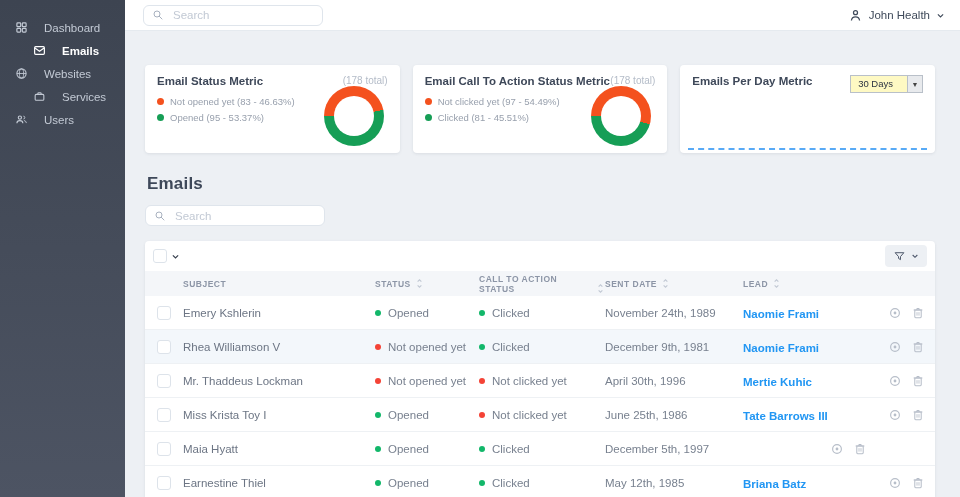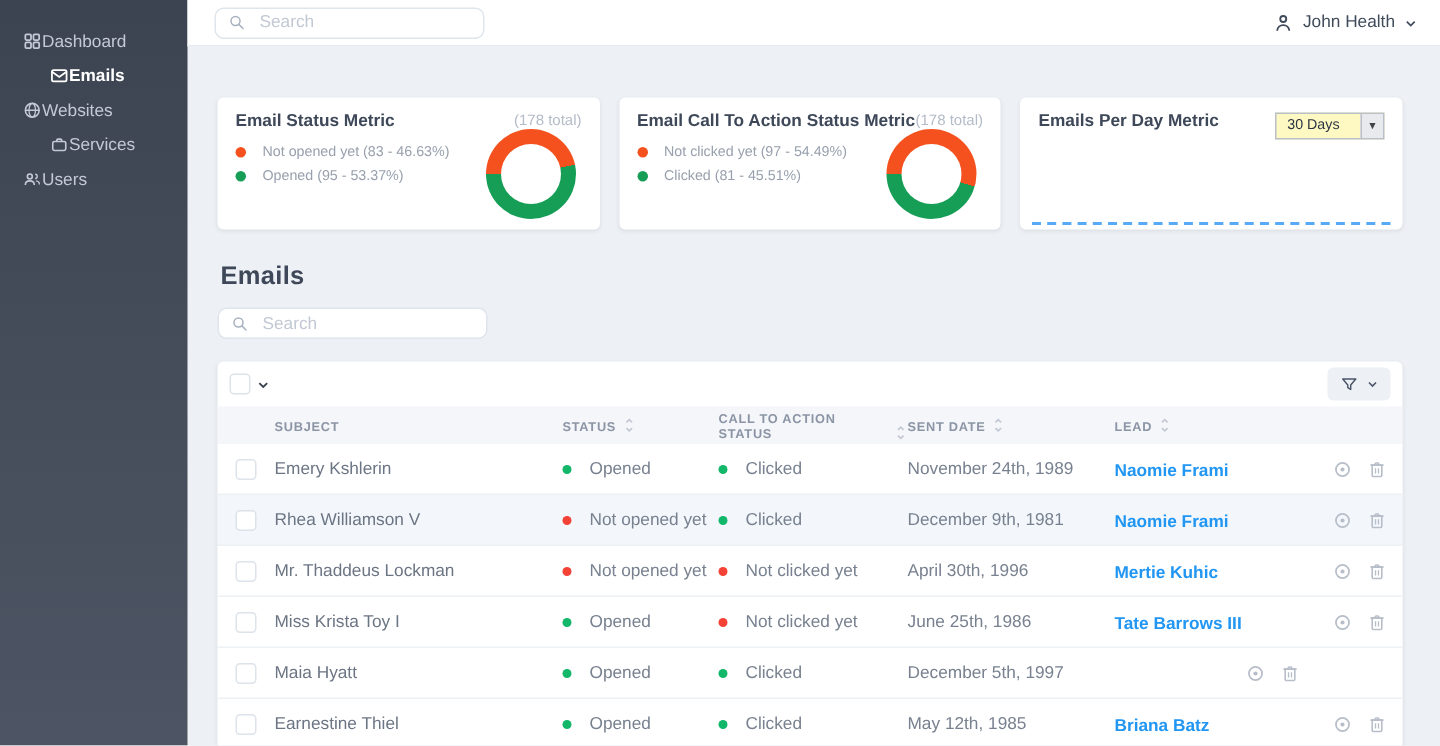--- a/index.html
+++ b/index.html
@@ -5,21 +5,21 @@
   * { margin:0; padding:0; box-sizing:border-box; }
   html,body { width:960px; height:497px; overflow:hidden; }
   body { font-family:"Liberation Sans","DejaVu Sans",sans-serif; display:flex; background:#edf0f4; color:#3e4859; }
 
   
   .sidebar { width:125px; flex:0 0 125px; background:linear-gradient(180deg,#3d4451 0%,#4d5463 100%); display:flex; flex-direction:column; }
   .logo { height:31px; background:#151b26; display:flex; align-items:center; padding:0 10px; gap:7px; }
   .logo svg { width:15px; height:15px; flex:0 0 auto; }
   .logo-name { color:#fff; font-size:11px; font-weight:bold; letter-spacing:.2px; white-space:nowrap; }
   .menu { padding-top:16px; }
-  .menu-item { display:flex; align-items:center; gap:0; height:23px; padding-left:15px; color:#c3cad5; font-size:11.5px; cursor:pointer; }
+  .menu-item { display:flex; align-items:center; gap:16px; height:23px; padding-left:15px; color:#c3cad5; font-size:11.5px; cursor:pointer; }
   .menu-item svg { width:13px; height:13px; stroke:#c3cad5; flex:0 0 auto; }
   .menu-item.indent { padding-left:33px; }
   .menu-item.active { color:#ffffff; font-weight:bold; }
   .menu-item.active svg { stroke:#ffffff; }
 
   
   .main { flex:1; display:flex; flex-direction:column; min-width:0; }
   .topbar { height:31px; background:#fff; border-bottom:1px solid #e5eaef; display:flex; align-items:center; padding:0 15px 0 18px; flex:0 0 31px; }
   .search-box { display:flex; align-items:center; gap:9px; width:180px; height:21px; border:1px solid #dfe5ec; border-radius:6px; background:#fff; padding:0 8px; }
   .search-box svg { width:12px; height:12px; stroke:#a8b1bf; flex:0 0 auto; }
@@ -32,21 +32,21 @@
 
   .content { flex:1; padding:34px 25px 0 20px; overflow:hidden; }
 
   
   .cards { display:flex; gap:13px; margin-bottom:21px; }
   .card { flex:1; background:#fff; border-radius:4px; box-shadow:0 1px 3px rgba(50,60,80,.10); height:88px; padding:10px 12px; position:relative; }
   .card-head { display:flex; align-items:flex-start; justify-content:space-between; }
   .card-title { font-size:11.5px; font-weight:bold; color:#3e4859; }
   .card-total { font-size:10px; color:#b4bcc8; }
   .legend { margin-top:9px; }
-  .legend-item { display:flex; align-items:center; gap:11px; margin-bottom:5px;text-align:center; }
+  .legend-item { display:flex; align-items:center; gap:6px; margin-bottom:5px;text-align:center; }
   .legend-dot { width:7px; height:7px; border-radius:50%; flex:0 0 auto; }
   .legend-label { font-size:9.5px; color:#98a0ad; }
   .donut { position:absolute; right:16px; top:21px; width:60px; height:60px; border-radius:50%; }
   .donut::after { content:""; position:absolute; left:10px; top:10px; width:40px; height:40px; background:#fff; border-radius:50%; }
   .range-select { display:flex; align-items:stretch; border:1px solid #b9c0c9; background:#fef9c3; height:18px; cursor:pointer; }
   .range-value { font-size:9.5px; color:#2c3442; padding:2px 14px 0 7px; white-space:nowrap; }
   .range-arrow { width:15px; border-left:1px solid #b9c0c9; background:#e8eaed; display:flex; align-items:center; justify-content:center; font-size:7px; color:#444; }
   .flat-line { position:absolute; left:8px; right:8px; bottom:3px; border-top:2px dashed #58aaf6; }
 
   
@@ -63,21 +63,21 @@
   .filter-btn svg.chev { width:8px; height:8px; stroke:#4a5468; }
 
   .grid-row { display:grid; grid-template-columns:38px 192px 104px 126px 138px 1fr 58px; align-items:center; }
   .thead { background:#f4f6f9; height:25px; }
   .th { font-size:8.5px; font-weight:bold; letter-spacing:.5px; text-transform:uppercase; color:#8c95a6; display:flex; align-items:flex-end; gap:4px; cursor:pointer; }
   .sort svg { width:9px; height:11px; display:block; stroke:#c2c9d4; }
   .trow { height:34px; border-bottom:1px solid #eef1f4; background:#fff; }
   .trow.highlighted { background:#f3f7fb; }
   .cell-check { display:flex; justify-content:center; }
   .subject { font-size:11.5px; color:#6c7584; }
-  .status-cell { display:flex; align-items:center; gap:12px; font-size:11.5px; color:#78818f; }
+  .status-cell { display:flex; align-items:center; gap:7px; font-size:11.5px; color:#78818f; }
   .dot { width:6px; height:6px; border-radius:50%; flex:0 0 auto; }
   .dot.ok { background:#12b76a; }
   .dot.bad { background:#f44336; }
   .date { font-size:11.5px; color:#78818f; }
   .lead-link { font-size:11.5px; font-weight:bold; color:#2196f3; text-decoration:none; cursor:pointer; }
   .actions { display:flex; align-items:center; gap:9px; justify-content:flex-end; padding-right:10px; }
   .actions svg { width:14px; height:14px; stroke:#b7bec9; cursor:pointer; }
 </style>
 </head>
 <body>

